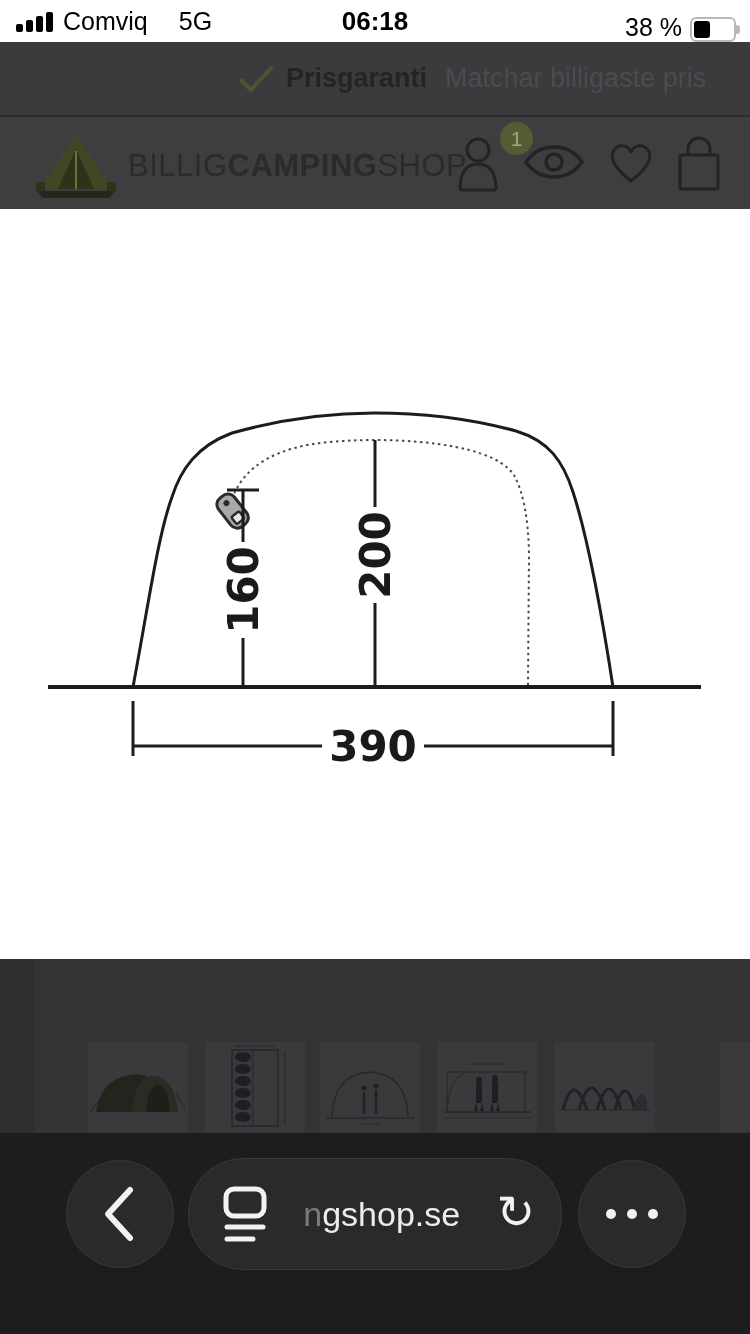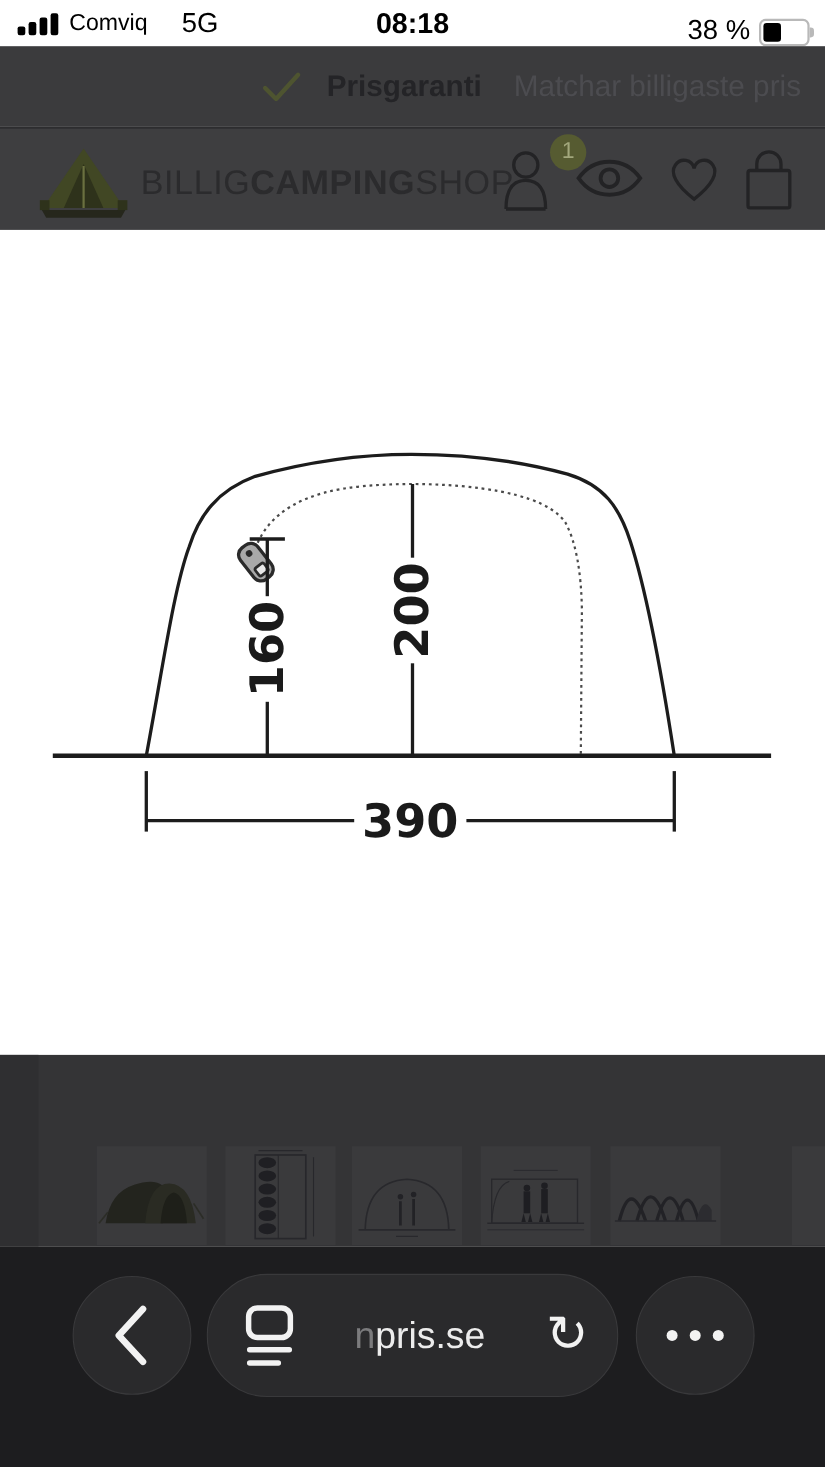--- a/index.html
+++ b/index.html
@@ -2,37 +2,37 @@
 <html><head>
 <meta charset="utf-8">
 <style>
   html,body{margin:0;padding:0;background:#000;}
   .screen{position:relative;width:750px;height:1334px;overflow:hidden;
           font-family:"Liberation Sans", sans-serif;background:#fff;}
 
   
   .status-bar{position:absolute;left:0;top:0;width:750px;height:42px;background:#ffffff;color:#000;}
   .sb-left{position:absolute;left:16px;top:0;height:42px;display:flex;align-items:center;gap:10px;}
-  .sb-carrier{font-size:21px;font-weight:500;}
+  .sb-carrier{font-size:25px;font-weight:500;}
   .sb-net{font-size:25px;font-weight:400;margin-left:21px;}
   .sb-time{position:absolute;left:0;right:0;top:0;height:42px;display:flex;align-items:center;justify-content:center;
            font-size:26px;font-weight:700;}
   .sb-right{position:absolute;right:14px;top:0;height:42px;display:flex;align-items:flex-end;gap:8px;}
   .sb-batt-text{font-size:25px;font-weight:400;}
   .sig{display:flex;align-items:flex-end;gap:3px;height:22px;}
   .sig div{width:7px;background:#000;border-radius:2px;}
   .sig .b1{height:8px}.sig .b2{height:12px}.sig .b3{height:16px}.sig .b4{height:20px}
   .batt{position:relative;width:42px;height:21px;border:2px solid #b9b9b9;border-radius:6px;}
   .batt .fill{position:absolute;left:2px;top:2px;bottom:2px;width:38%;background:#000;border-radius:3px;}
   .batt .nub{position:absolute;right:-6px;top:6px;width:4px;height:9px;background:#b9b9b9;border-radius:0 3px 3px 0;}
 
   
   .promo{position:absolute;left:0;top:42px;width:750px;height:73px;background:#3b3b3d;
          display:flex;align-items:center;}
-  .promo-inner{display:flex;align-items:center;gap:23px;margin-left:238px;white-space:nowrap;}
+  .promo-inner{display:flex;align-items:center;gap:12px;margin-left:238px;white-space:nowrap;}
   .promo-title{font-size:27px;font-weight:700;color:#242427;}
   .promo-sub{font-size:27px;font-weight:400;color:#4c4c50;margin-left:6px;}
 
   
   .site-header{position:absolute;left:0;top:115px;width:750px;height:94px;background:#3e3e40;border-top:2px solid #2d2d2f;}
   .logo{position:absolute;left:36px;top:12px;display:flex;align-items:center;gap:12px;}
   .logo-text{font-size:31px;letter-spacing:.5px;color:#2b2b2d;}
   .logo-text .bold{font-weight:700;}
   .hdr-icons{position:absolute;right:28px;top:0;height:94px;display:flex;align-items:center;gap:22px;}
   .badge{position:absolute;left:-22px;top:-18px;width:33px;height:33px;border-radius:50%;background:#565b31;
@@ -70,21 +70,21 @@
     <div class="sb-left">
       <div class="sig">
         <div class="b1"></div>
           <div class="b2"></div>
           <div class="b3"></div>
           <div class="b4"></div>
       </div>
       <span class="sb-carrier">Comviq</span>
       <span class="sb-net">5G</span>
     </div>
-    <div class="sb-time">08:18</div>
+    <div class="sb-time">06:18</div>
     <div class="sb-right">
       <span class="sb-batt-text">38 %</span>
       <div class="batt">
         <div class="fill"></div>
           <div class="nub"></div>
       </div>
     </div>
   </div>
 
   <div class="promo">
@@ -251,21 +251,21 @@
         <polyline points="30,6 8,30 30,54" fill="none" stroke="#f2f2f2" stroke-width="6" stroke-linecap="round" stroke-linejoin="round"></polyline>
       </svg>
     </div>
 
     <div class="url-pill">
       <svg class="reader-ic" width="44" height="56" viewBox="0 0 44 56">
         <rect x="3" y="3" width="38" height="27" rx="8" fill="none" stroke="#f2f2f2" stroke-width="5"></rect>
         <line x1="4" y1="41" x2="40" y2="41" stroke="#f2f2f2" stroke-width="5" stroke-linecap="round"></line>
         <line x1="4" y1="53" x2="30" y2="53" stroke="#f2f2f2" stroke-width="5" stroke-linecap="round"></line>
       </svg>
-      <div class="url-text"><span class="faded">n</span><span>pris.se</span></div>
+      <div class="url-text"><span class="faded">n</span><span>gshop.se</span></div>
       <div class="reload">↻</div>
     </div>
 
     <div class="circle-btn more-btn">
       <div class="dots">
           <div></div>
           <div></div>
           <div></div>
         </div>
     </div>

